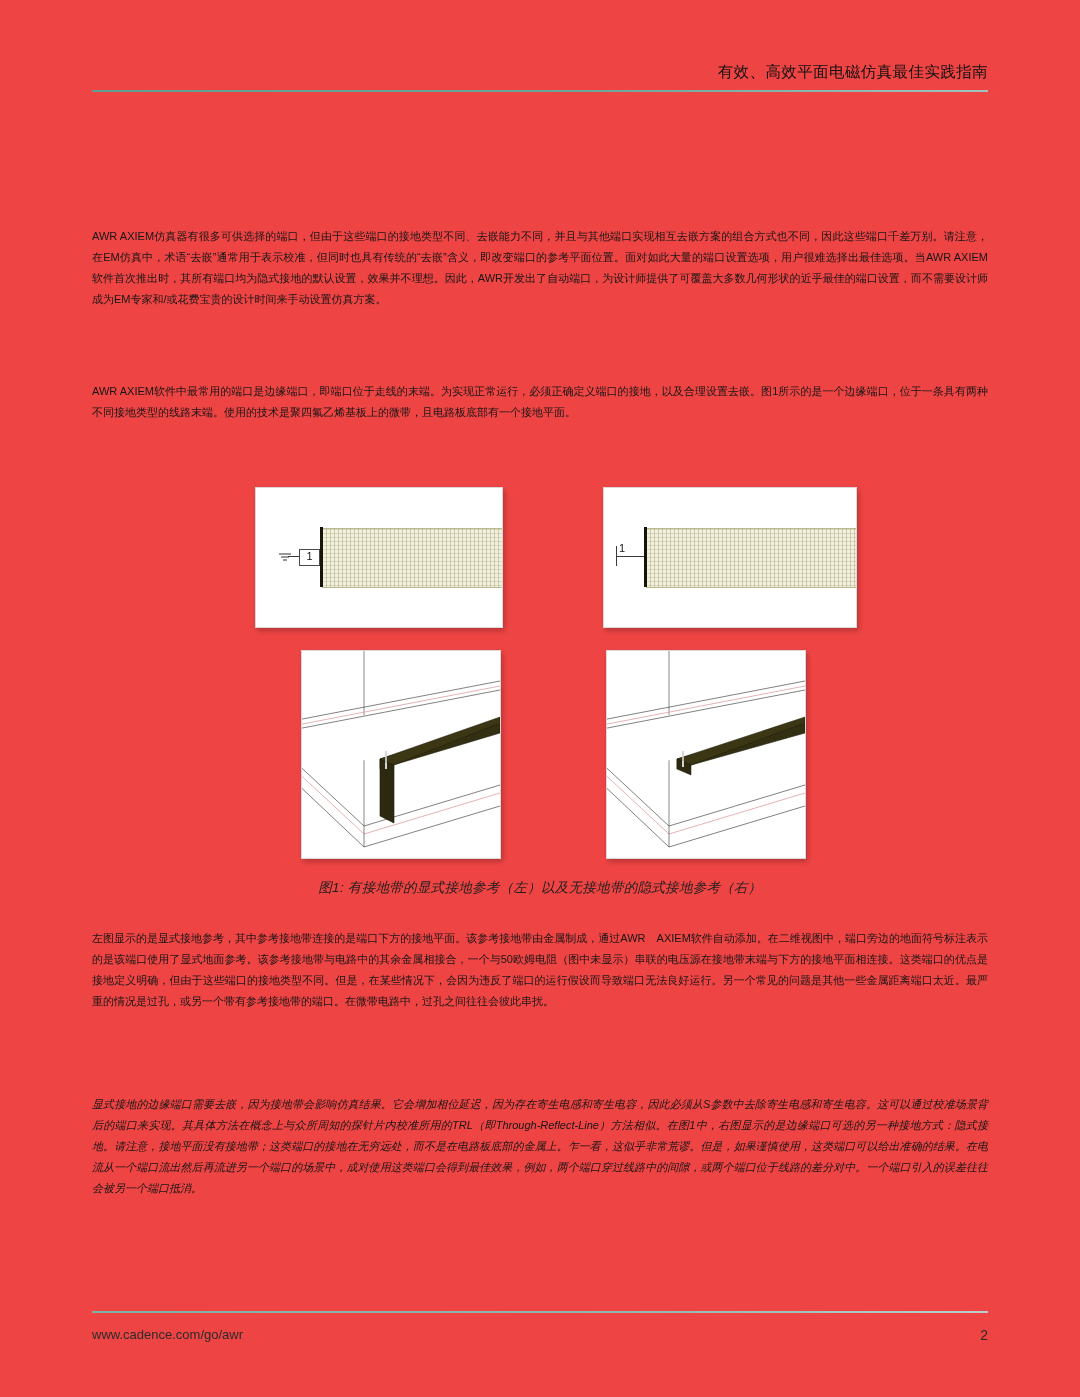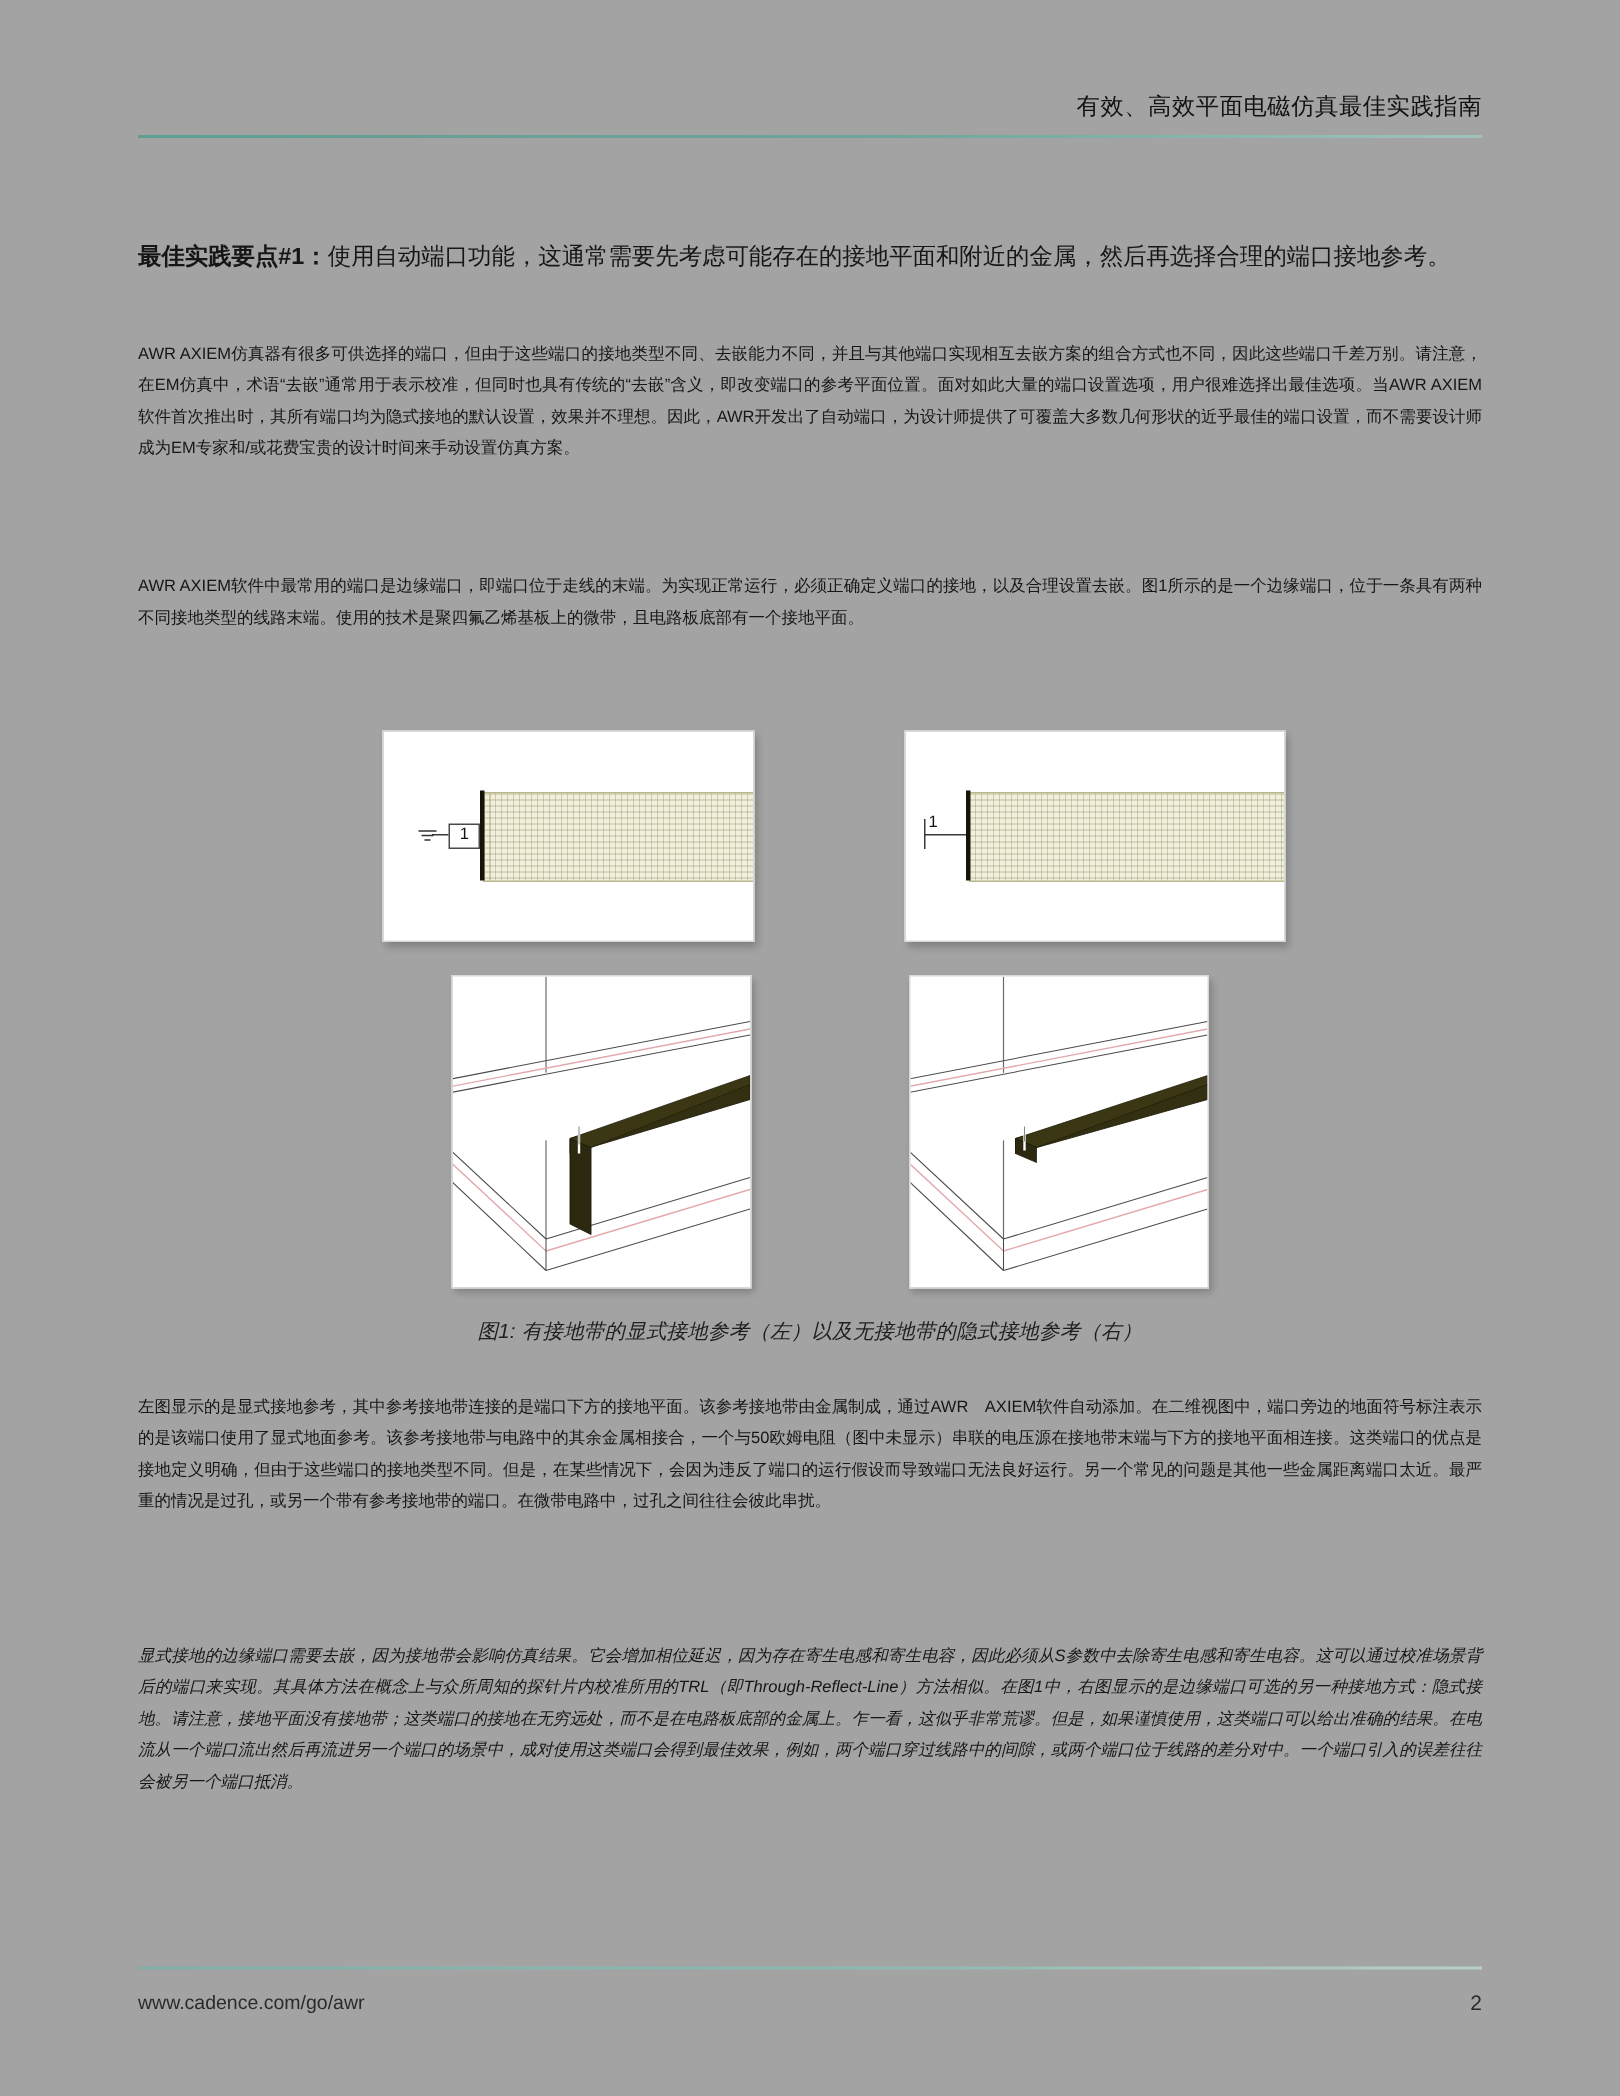--- a/index.html
+++ b/index.html
@@ -9,21 +9,21 @@
     background: #ffffff;
   }
   body {
     font-family: "Liberation Sans", "DejaVu Sans", sans-serif;
     color: #1a1a1a;
   }
   .page {
     position: relative;
     width: 1080px;
     height: 1397px;
-    background: #a3a3a3;
+    background: #ef4444;
     box-sizing: border-box;
     overflow: hidden;
   }
 
   
   .header {
     position: absolute;
     left: 92px;
     top: 62px;
     width: 896px;
@@ -182,21 +182,20 @@
 <body>
 
 <div class="page">
 
   <div class="header">
     <div class="header-title">有效、高效平面电磁仿真最佳实践指南</div>
   </div>
   <div class="rule rule-top"></div>
 
 
-  <div class="bp-note"><b>最佳实践要点#1：</b><span>使用自动端口功能，这通常需要先考虑可能存在的接地平面和附近的金属，然后再选择合理的端口接地参考。</span></div>
 
   <div class="para p1">AWR AXIEM仿真器有很多可供选择的端口，但由于这些端口的接地类型不同、去嵌能力不同，并且与其他端口实现相互去嵌方案的组合方式也不同，因此这些端口千差万别。请注意，在EM仿真中，术语“去嵌”通常用于表示校准，但同时也具有传统的“去嵌”含义，即改变端口的参考平面位置。面对如此大量的端口设置选项，用户很难选择出最佳选项。当AWR AXIEM软件首次推出时，其所有端口均为隐式接地的默认设置，效果并不理想。因此，AWR开发出了自动端口，为设计师提供了可覆盖大多数几何形状的近乎最佳的端口设置，而不需要设计师成为EM专家和/或花费宝贵的设计时间来手动设置仿真方案。</div>
   <div class="para p2">AWR AXIEM软件中最常用的端口是边缘端口，即端口位于走线的末端。为实现正常运行，必须正确定义端口的接地，以及合理设置去嵌。图1所示的是一个边缘端口，位于一条具有两种不同接地类型的线路末端。使用的技术是聚四氟乙烯基板上的微带，且电路板底部有一个接地平面。</div>
 
   <div class="figure">
 
     <div class="panel panel-2d-left">
       <div class="trace2d trace2d-left"></div>
       <div class="port-edge port-edge-left"></div>
       <div class="port-lead" style="left:32px; top:68px; width:32px;"></div>

